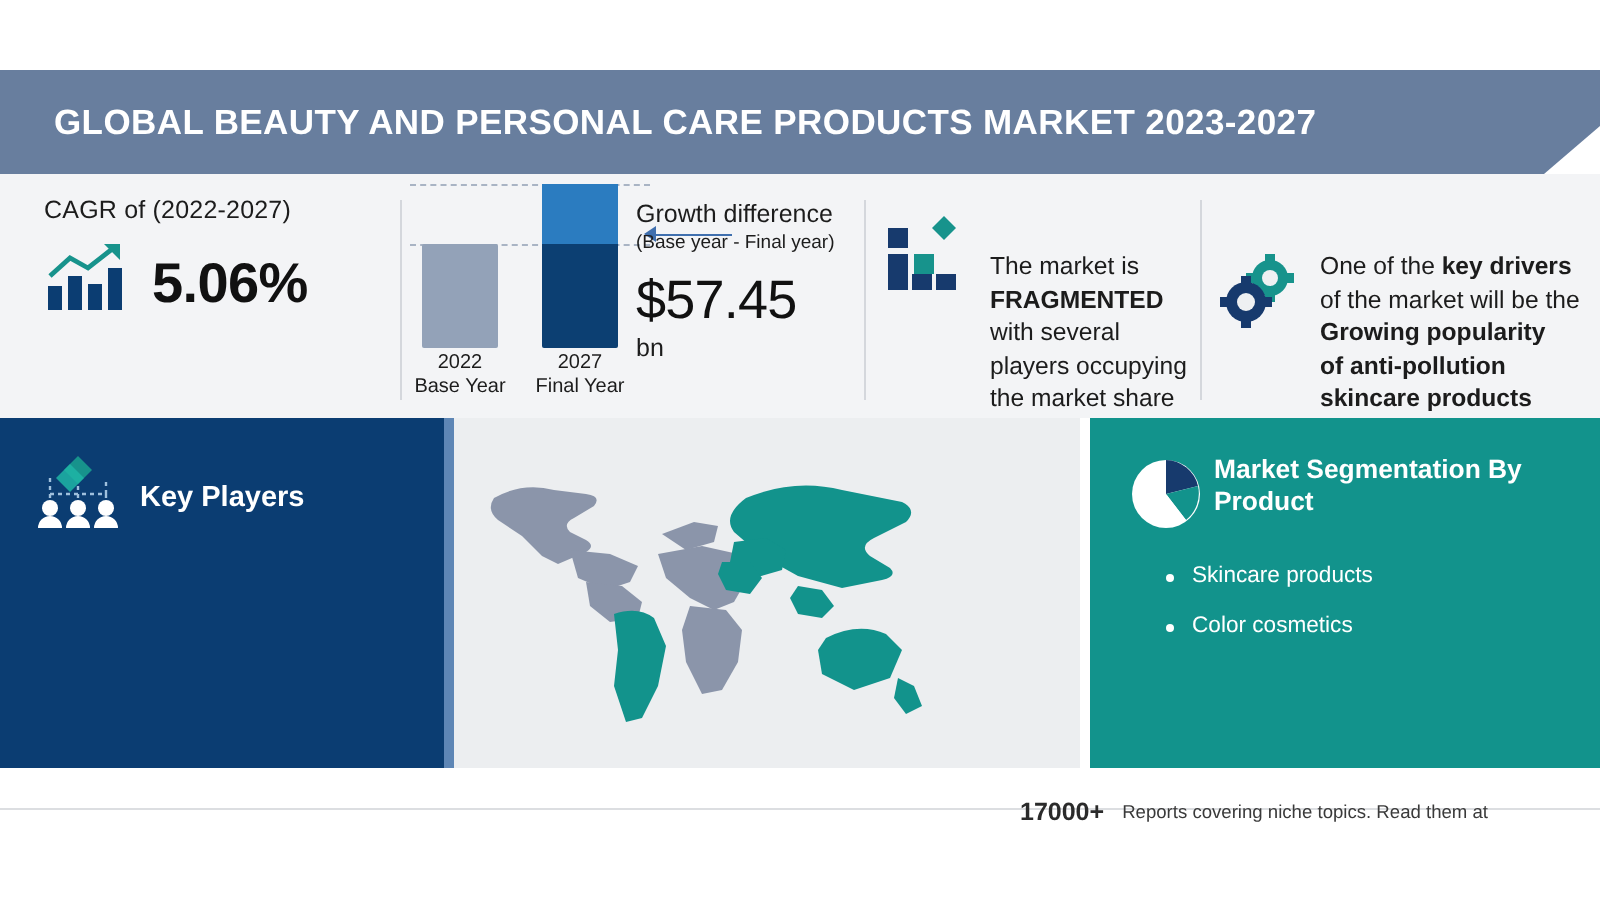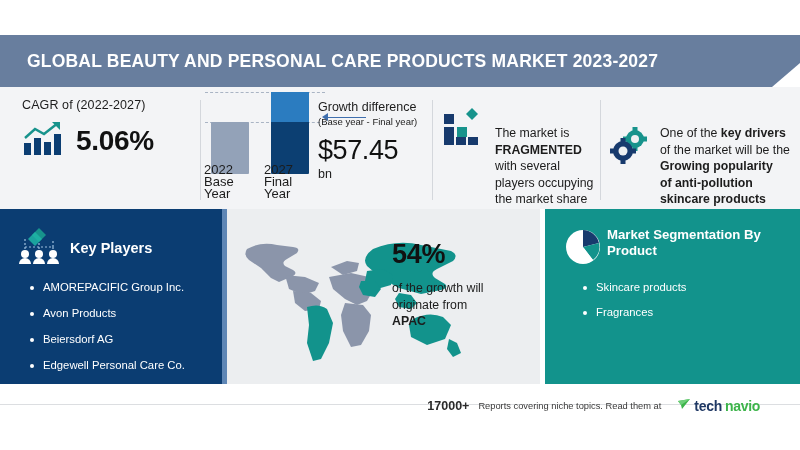--- a/index.html
+++ b/index.html
@@ -35,21 +35,21 @@
 
   .vdiv{position:absolute;width:1px;background:#d4d7dc;top:100px;height:100px;}
 
   
   .bars{position:absolute;left:205px;top:100px;width:120px;height:100px;}
   .dash{position:absolute;left:0;width:120px;border-top:1px dashed #a9b4c4;height:0;}
   .bar{position:absolute;bottom:26px;width:38px;border-radius:1px;}
   .bar-2022{left:6px;height:52px;background:#93a2b8;}
   .bar-2027{left:66px;height:82px;background:#0c3f72;}
   .bar-2027 .cap{position:absolute;left:0;top:0;width:100%;height:30px;background:#2b7cc0;}
-  .bar-cap-label{position:absolute;bottom:0;width:52px;text-align:left;font-size:13px;color:#1c1c1c;line-height:12px;margin-top:11px;}
+  .bar-cap-label{position:absolute;bottom:0;width:52px;text-align:center;font-size:10px;color:#1c1c1c;line-height:12px;margin-top:11px;}
   .lab-2022{left:-1px;}
   .lab-2027{left:59px;}
 
   .arrowline{position:absolute;left:324px;top:117px;width:42px;height:1px;background:#3f6fae;}
   .arrowhead{position:absolute;left:322px;top:113px;width:0;height:0;
     border-top:4px solid transparent;border-bottom:4px solid transparent;border-right:6px solid #3f6fae;}
 
   .growth{position:absolute;left:318px;top:100px;width:110px;}
   .growth-t1{font-size:12.5px;color:#1c1c1c;line-height:15px;}
   .growth-t2{font-size:9.5px;color:#1c1c1c;line-height:13px;}
@@ -228,27 +228,20 @@
                 <path d="M1 37 a6 6 0 0 1 12 0 z"></path>
               <circle cx="21" cy="27" r="4"></circle>
                 <path d="M15 37 a6 6 0 0 1 12 0 z"></path>
               <circle cx="35" cy="27" r="4"></circle>
                 <path d="M29 37 a6 6 0 0 1 12 0 z"></path>
             </g>
           </svg>
         </span>
         <span class="players-title">Key Players</span>
       </div>
-      <ul class="players-list">
-        <li>AMOREPACIFIC Group Inc.</li>
-        <li>Avon Products</li>
-        <li>Beiersdorf AG</li>
-        <li>Edgewell Personal Care Co.</li>
-        <li>Helios Lifestyle Pvt Ltd.</li>
-      </ul>
     </div>
     <div class="players-edge"></div>
 
     <div class="mapwrap">
       <span>
         <svg width="230" height="140" viewBox="0 0 230 140" style="position:absolute;left:6px;top:22px">
           <g fill="#8b95aa">
             <path d="M14 18 q14-8 30-4 l16 2 q8 1 4 6 l-10 6 q-6 3-2 7 l8 4 q5 3 0 6 l-14 6 -8-4 -10-10 -12-8 q-6-5 -2-11z"></path>
             <path d="M52 44 l20 2 14 6 -4 8 -12 4 -14-6z"></path>
             <path d="M60 60 l18 2 10 8 -2 8 -14 2 -10-8z"></path>
@@ -262,57 +255,39 @@
             <path d="M128 50 l14 0 6 8 -6 8 -12-2 -4-8z"></path>
             <path d="M166 62 l12 2 6 8 -6 6 -12-2 -4-8z"></path>
             <path d="M180 88 q16-8 30-2 l8 8 -6 14 -18 6 -16-8 -2-12z"></path>
             <path d="M216 108 l8 4 4 10 -8 4 -6-8z"></path>
             <path d="M74 76 q12-4 20 2 l6 14 -4 20 -8 16 -8 2 -6-18 2-18z"></path>
           </g>
         </svg>
       </span>
     </div>
 
-    <div class="apac-box">
-      <div class="apac-pct">54%</div>
-      <div class="apac-txt">
-        <span>of the growth will</span><br>
-        <span>originate from</span><br>
-        <b>APAC</b>
-      </div>
-    </div>
 
     <div class="segm">
       <div class="segm-head">
         <span>
           <svg width="40" height="40" viewBox="0 0 40 40">
             <circle cx="20" cy="20" r="17" fill="#ffffff"></circle>
             <path d="M20 20 L20 3 A17 17 0 0 1 36 16 Z" fill="#173a6d"></path>
             <path d="M20 20 L36 16 A17 17 0 0 1 30 33 Z" fill="#12938c"></path>
             <path d="M20 20 L30 33 A17 17 0 0 1 24 36 Z" fill="#ffffff"></path>
           </svg>
         </span>
         <span class="segm-title">Market Segmentation By Product</span>
       </div>
       <ul class="segm-list">
         <li>Skincare products</li>
-        <li>Fragrances</li>
+        <li>Color cosmetics</li>
       </ul>
     </div>
   </div>
 
   <div class="footline"></div>
   <div class="footer">
     <span class="foot-count">17000+</span>
     <span class="foot-text">Reports covering niche topics. Read them at</span>
-    <span class="logo">
-      <span>
-        <svg width="14" height="14" viewBox="0 0 14 14">
-          <polygon points="1,4 13,2 5,12 4,8" fill="#3cb44a"></polygon>
-          <polygon points="1,4 13,2 4,8" fill="#6ecf79"></polygon>
-        </svg>
-      </span>
-      <span class="logo-tech">tech</span>
-        <span class="logo-navio">navio</span>
-    </span>
   </div>
 
 </div>
 
 </body></html>

